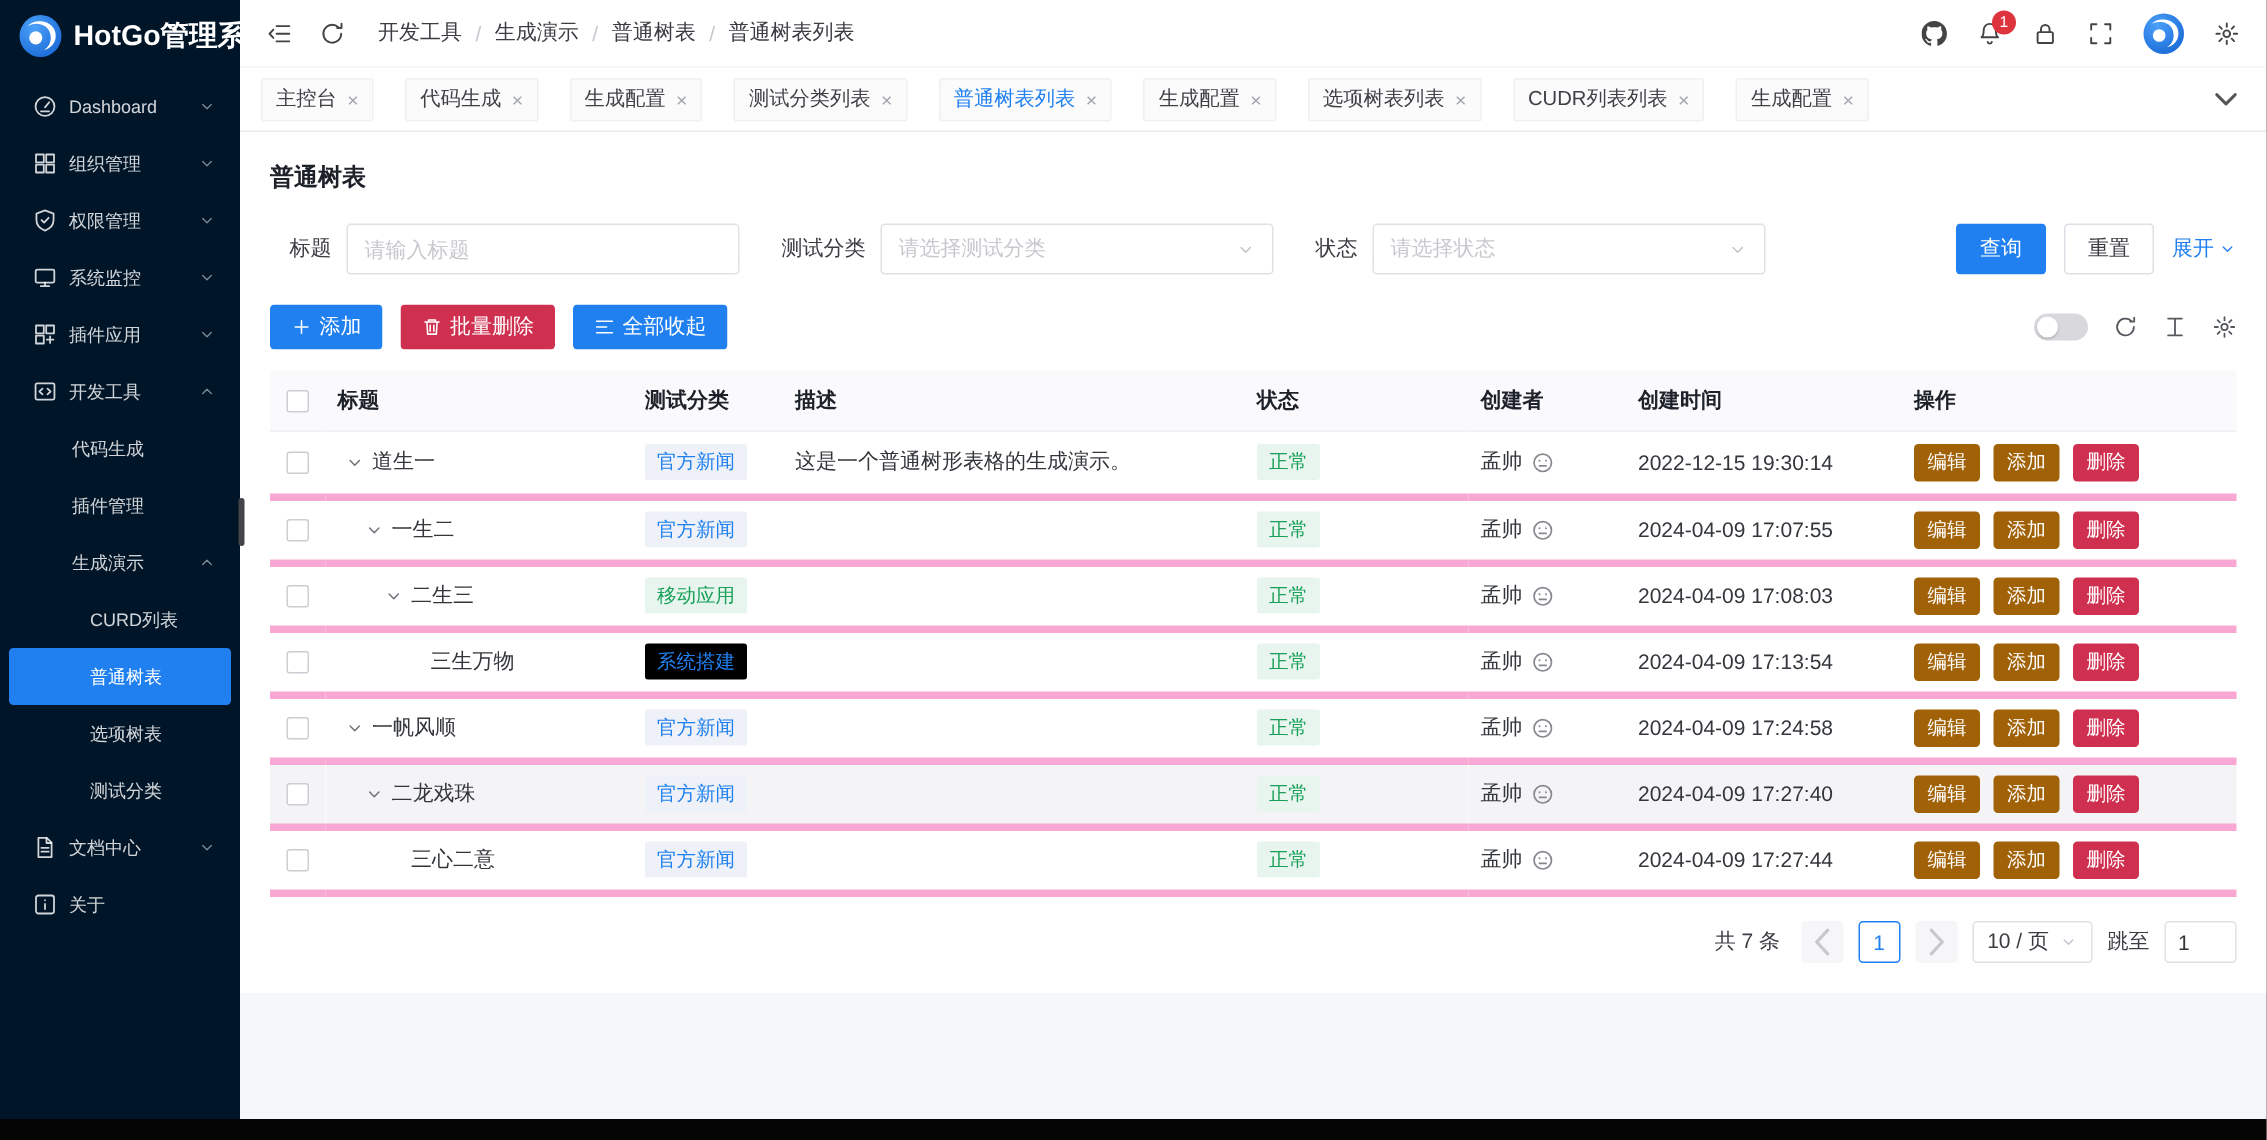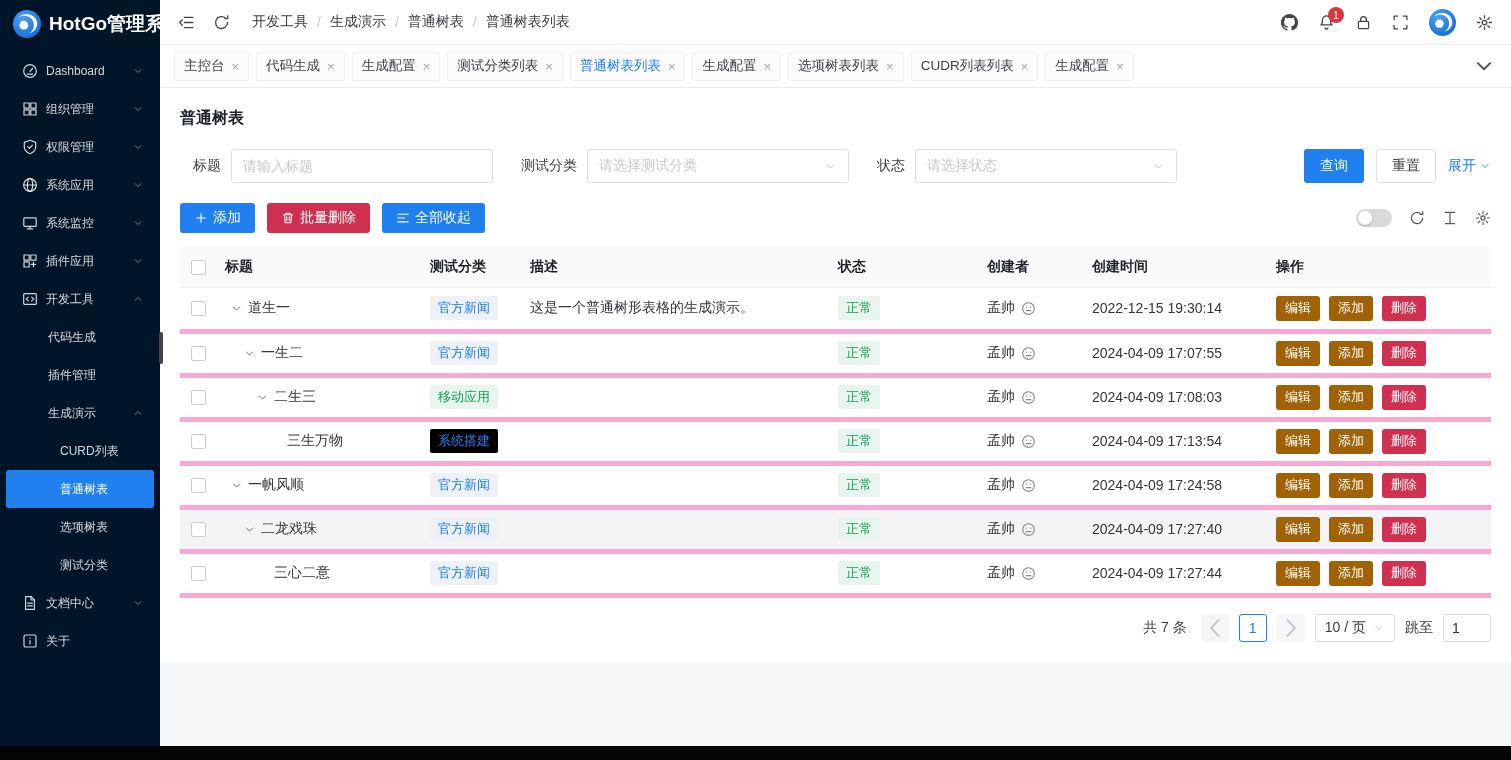--- a/index.html
+++ b/index.html
@@ -44,21 +44,21 @@
   .badge { position:absolute; top:-7px; right:-9px; min-width:16px; height:16px; border-radius:8px;
            background:#dd343e; color:#fff; font-size:10.5px; display:flex; align-items:center;
            justify-content:center; padding:0 4px; }
   .avatar { width:27px; height:27px; border-radius:50%;
             background:radial-gradient(circle at 35% 30%, #4ba0f8, #0f5fd0);
             display:flex; align-items:center; justify-content:center; cursor:pointer; }
   .avatar svg { width:17px; height:17px; }
 
   .tabbar { height:44px; background:#fff; border-top:1px solid #f3f3f6; border-bottom:1px solid #ebebef;
             display:flex; align-items:center; padding:0 14px; flex-shrink:0; }
-  .tab-list { display:flex; gap:7px; align-items:center; }
+  .tab-list { display:flex; gap:21px; align-items:center; }
   .tab { height:29px; display:flex; align-items:center; gap:7px; padding:0 9px;
          background:#fbfbfc; border:1px solid #f0f0f3; border-radius:2px;
          font-size:13.5px; color:#3f3f46; cursor:pointer; white-space:nowrap; }
   .tab.active { color:#2080f0; }
   .tab-close { color:#a2a6ad; font-size:13px; line-height:1; }
   .tab-chevron { margin-left:auto; width:26px; height:26px; display:flex; align-items:center;
                  justify-content:center; color:#555; cursor:pointer; }
   .tab-chevron svg { width:13px; height:13px; }
 
   .content { flex:1; position:relative; overflow:hidden; background:#f5f7f9; }
@@ -192,35 +192,20 @@
           </span>
         </div>
         <div class="menu-item level-0">
           <span class="mi-icon">
             <svg viewBox="0 0 16 16" fill="none" stroke="currentColor" stroke-width="1.2" stroke-linecap="round" stroke-linejoin="round" style="width:100%;height:100%">
               <path d="M8 1.3l5.7 2.1v4.3c0 3.5-2.5 5.8-5.7 7-3.2-1.2-5.7-3.5-5.7-7V3.4z"></path>
               <path d="M5.7 7.7l1.7 1.7 3-3.2"></path>
             </svg>
           </span>
           <span class="mi-label">权限管理</span>
-          <span class="mi-chev">
-            <svg viewBox="0 0 16 16" fill="none" stroke="currentColor" stroke-width="1.2" stroke-linecap="round" stroke-linejoin="round" style="width:100%;height:100%">
-              <path d="M4.2 6.2L8 10l3.8-3.8"></path>
-            </svg>
-          </span>
-        </div>
-        <div class="menu-item level-0">
-          <span class="mi-icon">
-            <svg viewBox="0 0 16 16" fill="none" stroke="currentColor" stroke-width="1.2" stroke-linecap="round" stroke-linejoin="round" style="width:100%;height:100%">
-              <circle cx="8" cy="8" r="6.3"></circle>
-              <ellipse cx="8" cy="8" rx="2.7" ry="6.3"></ellipse>
-              <path d="M1.7 8h12.6"></path>
-            </svg>
-          </span>
-          <span class="mi-label">系统应用</span>
           <span class="mi-chev">
             <svg viewBox="0 0 16 16" fill="none" stroke="currentColor" stroke-width="1.2" stroke-linecap="round" stroke-linejoin="round" style="width:100%;height:100%">
               <path d="M4.2 6.2L8 10l3.8-3.8"></path>
             </svg>
           </span>
         </div>
         <div class="menu-item level-0">
           <span class="mi-icon">
             <svg viewBox="0 0 16 16" fill="none" stroke="currentColor" stroke-width="1.2" stroke-linecap="round" stroke-linejoin="round" style="width:100%;height:100%">
               <rect x="1.8" y="2.8" width="12.4" height="8.6" rx="1"></rect>

